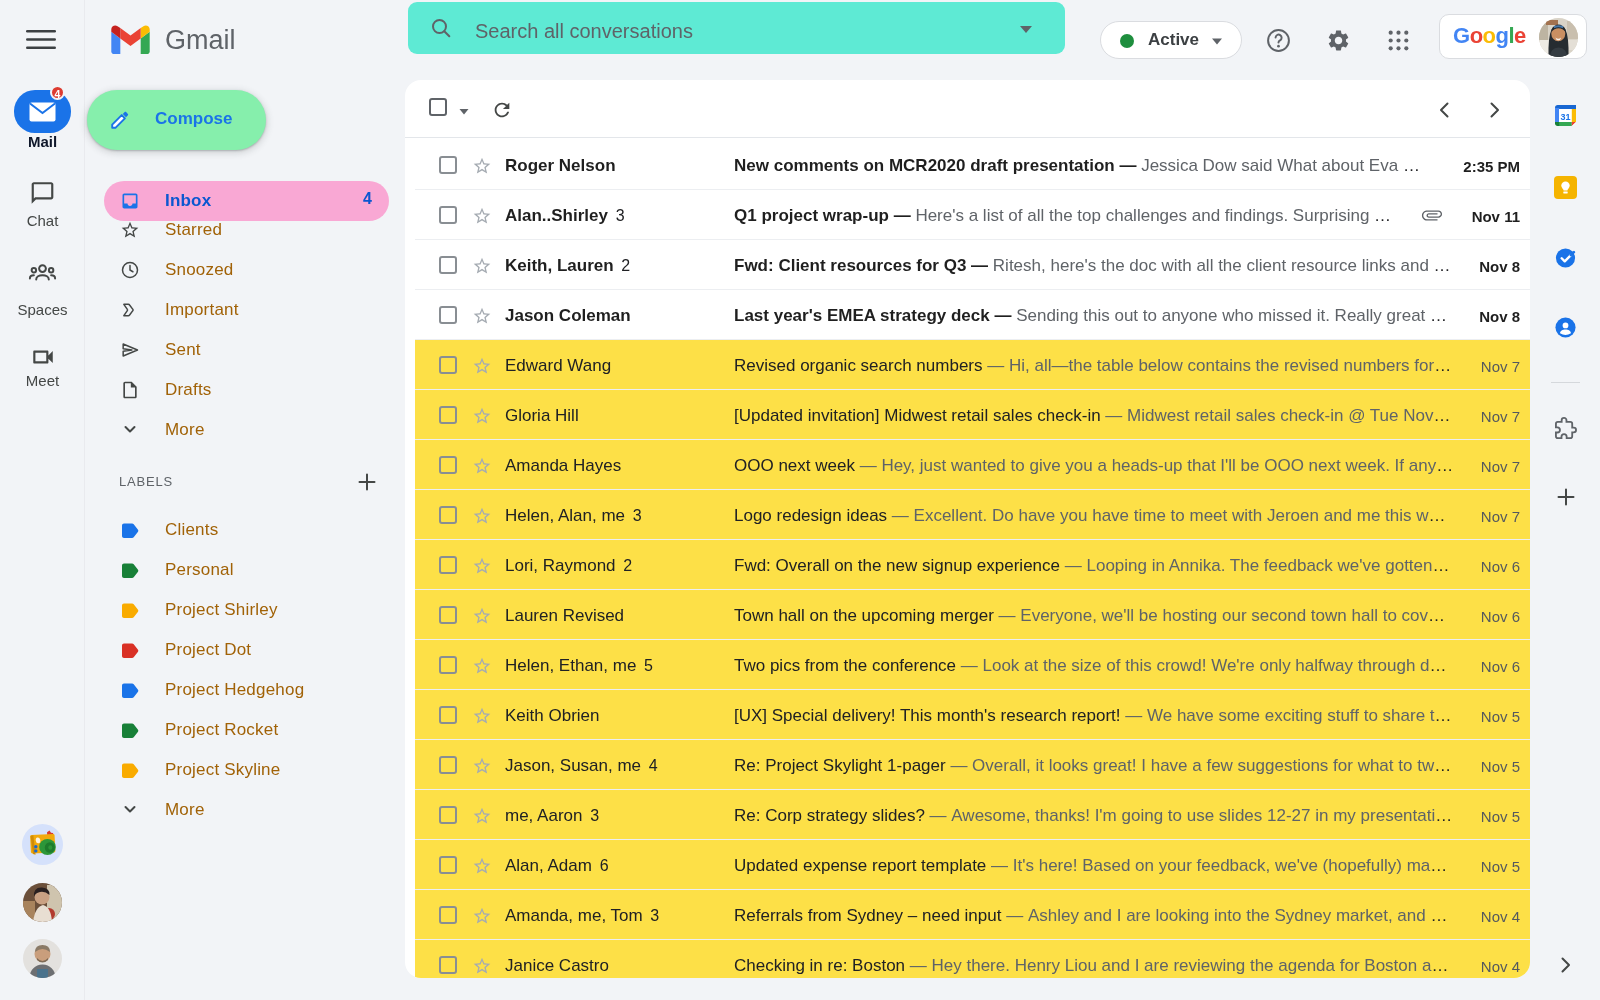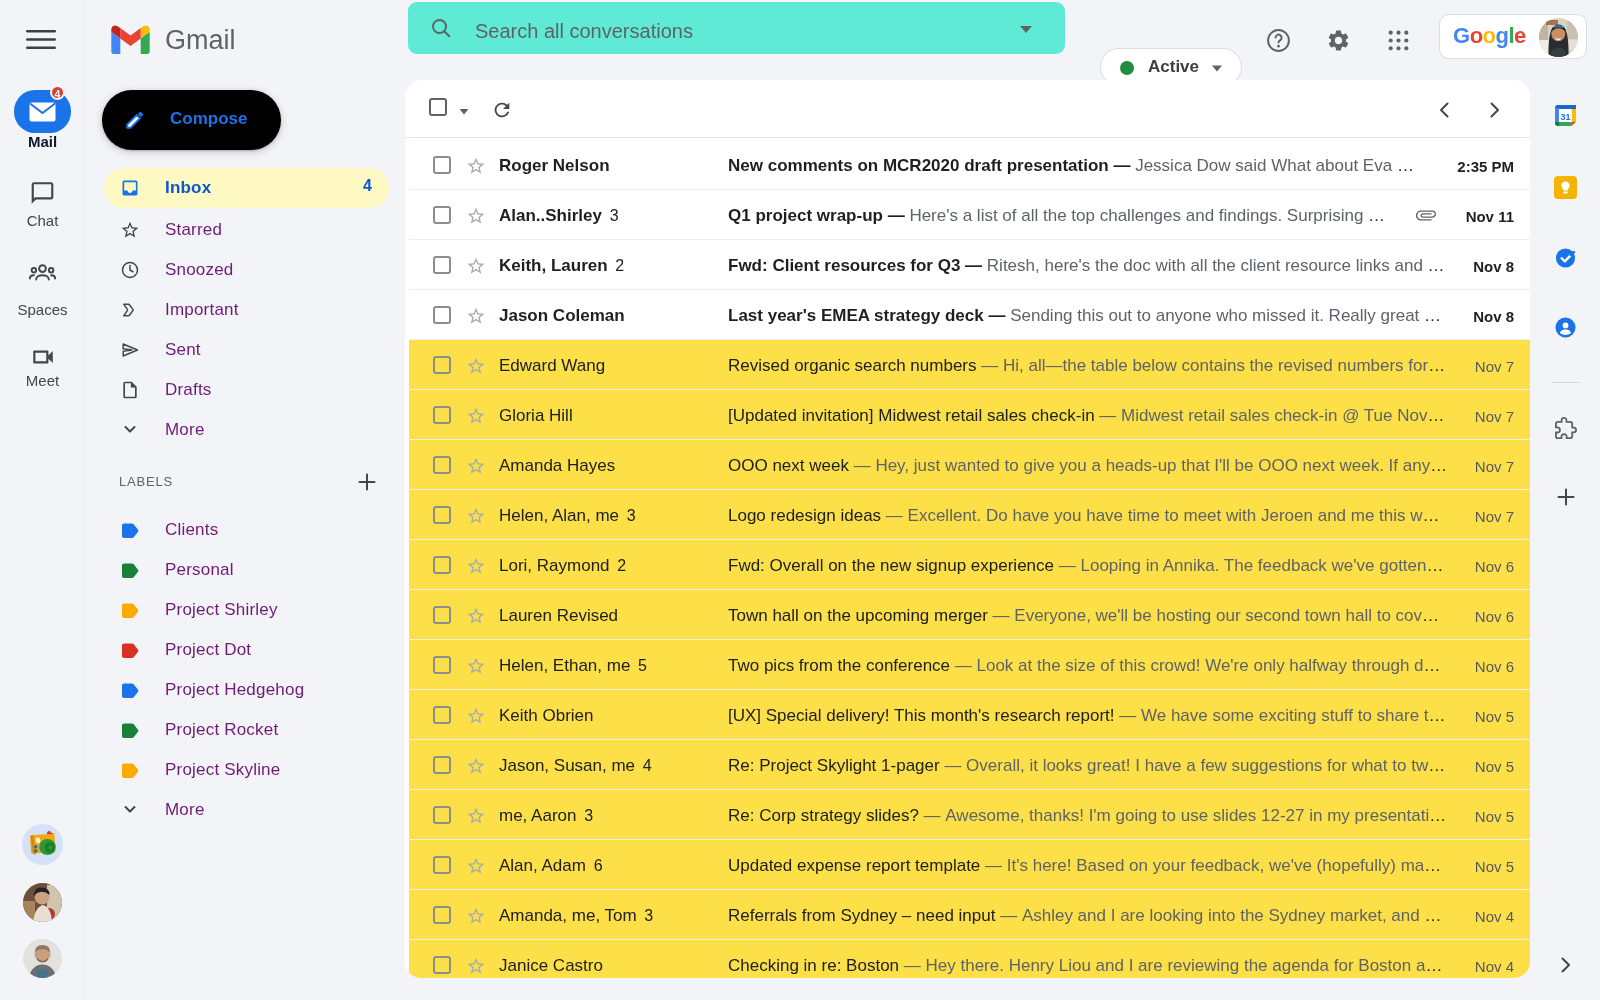--- a/index.html
+++ b/index.html
@@ -5,46 +5,46 @@
   * { margin:0; padding:0; box-sizing:border-box; }
   html,body { width:1600px; height:1000px; overflow:hidden; }
   body { background:#f2f4f7; font-family:"Liberation Sans", sans-serif; position:relative; }
   .abs { position:absolute; }
 
   
   #rail { position:absolute; left:0; top:0; width:85px; height:1000px; border-right:1px solid #e9eaee; }
   .raillbl { position:absolute; width:85px; text-align:center; font-size:15px; color:#444746; }
 
   
-  #compose { position:absolute; left:102px; top:90px; width:179px; height:60px; background:#000000; border-radius:30px;
+  #compose { position:absolute; left:87px; top:90px; width:179px; height:60px; background:#86efac; border-radius:30px;
              box-shadow:0 1px 2px rgba(60,64,67,.3), 0 2px 6px 2px rgba(60,64,67,.15); }
   #compose span { position:absolute; left:68px; top:19px; font-size:17px; font-weight:bold; color:#1a73e8; }
   .navrow { position:absolute; left:104px; width:285px; height:40px; border-radius:20px; }
   .navrow .ic { position:absolute; left:16px; top:10px; }
-  .navrow .tx { position:absolute; left:61px; top:10px; font-size:17px; color:#701a75; letter-spacing:.2px; }
-  .navrow.sel { background:#fef9c3; }
+  .navrow .tx { position:absolute; left:61px; top:10px; font-size:17px; color:#a16207; letter-spacing:.2px; }
+  .navrow.sel { background:#f9a8d4;margin-top:13px; }
   .navrow.sel .tx { color:#0b57d0; font-weight:bold; }
   .navrow .num { position:absolute; right:17px; top:9px; font-size:16px; font-weight:bold; color:#0b57d0; }
 
   
   #searchbar { position:absolute; left:408px; top:2px; width:657px; height:52px; background:#5eead4; border-radius:9px; }
   #searchbar .ph { position:absolute; left:67px; top:18px; font-size:20px; color:#5f6368; }
   #activepill { position:absolute; left:1100px; top:21px; width:142px; height:38px; background:#fff;
-                border:1px solid #dadce0; border-radius:19px;margin-top:27px; }
+                border:1px solid #dadce0; border-radius:19px; }
   #activepill .dot { position:absolute; left:19px; top:12px; width:14px; height:14px; border-radius:50%; background:#1e8e3e; }
   #activepill .tx { position:absolute; left:47px; top:8px; font-size:17px; font-weight:bold; color:#3c4043; }
   #googlepill { position:absolute; left:1439px; top:14px; width:148px; height:45px; background:#fff;
                 border:1px solid #dadce0; border-radius:10px; }
   .glogo { position:absolute; left:13px; top:8px; font-size:22px; font-weight:bold; letter-spacing:-0.5px; }
 
   
   #card { position:absolute; left:405px; top:80px; width:1125px; height:898px; background:#fff;
           border-radius:16px; overflow:hidden; }
   #toolbar { position:absolute; left:0; top:0; width:1125px; height:58px; border-bottom:1px solid #e3e6ea; }
-  .row { position:absolute; left:4px; width:1125px; height:50px; border-bottom:1px solid #eceef1; background:#fff; }
+  .row { position:absolute; left:10px; width:1125px; height:50px; border-bottom:1px solid #eceef1; background:#fff; }
   .row.read { background:#fde047; }
   .cb { position:absolute; left:24px; top:16px; width:18px; height:18px; border:2px solid #898e93; border-radius:3px; }
   .row .star { position:absolute; left:57px; top:16px; }
   .row .from { position:absolute; left:90px; top:16px; width:222px; font-size:17px; color:#202124; white-space:nowrap; overflow:hidden; }
   .row.unread .from, .row.unread .subj, .row.unread .date { font-weight:bold; color:#1f1f1f; }
   .row .cnt { font-weight:normal; font-size:16px; color:#202124; margin-left:3px; }
   .row .line { position:absolute; left:319px; top:16px; right:86px; font-size:17px; color:#202124; white-space:nowrap; overflow:hidden; text-overflow:ellipsis; }
   .row .snip { color:#5f6368; }
   .row .date { position:absolute; right:20px; top:18px; font-size:15px; color:#55595e; text-align:right; }
   .row.unread .date { color:#1f1f1f; }

